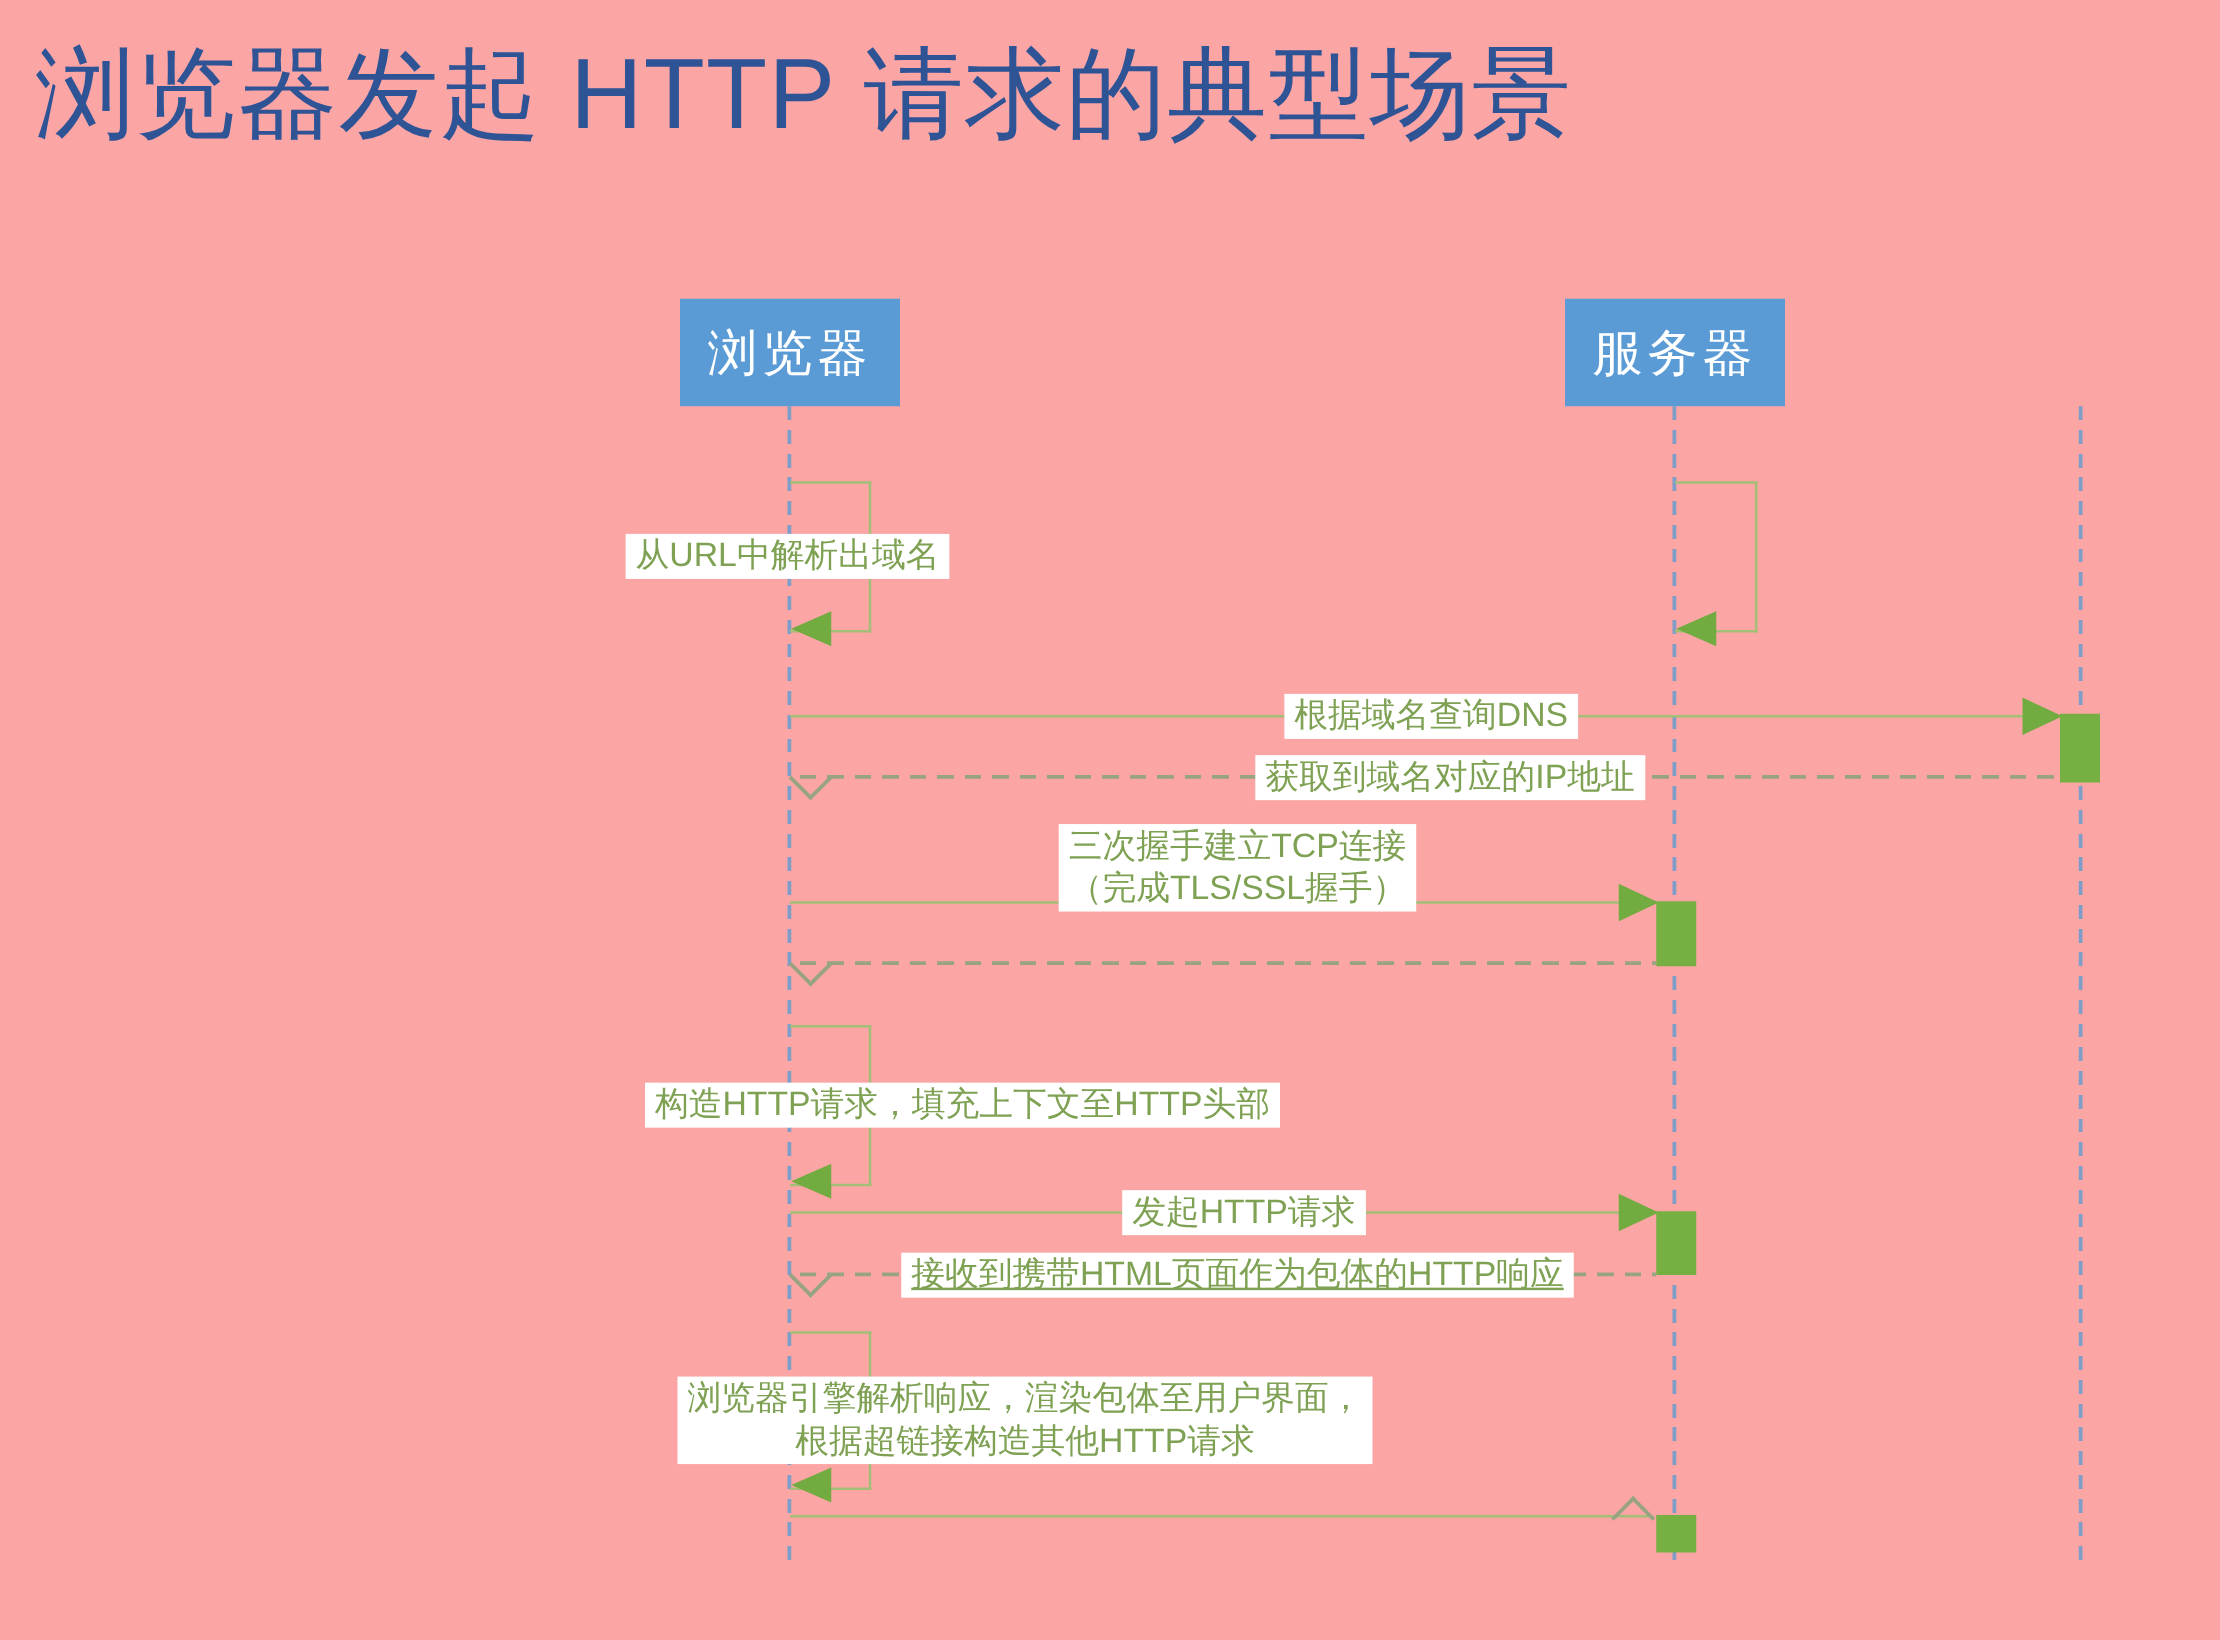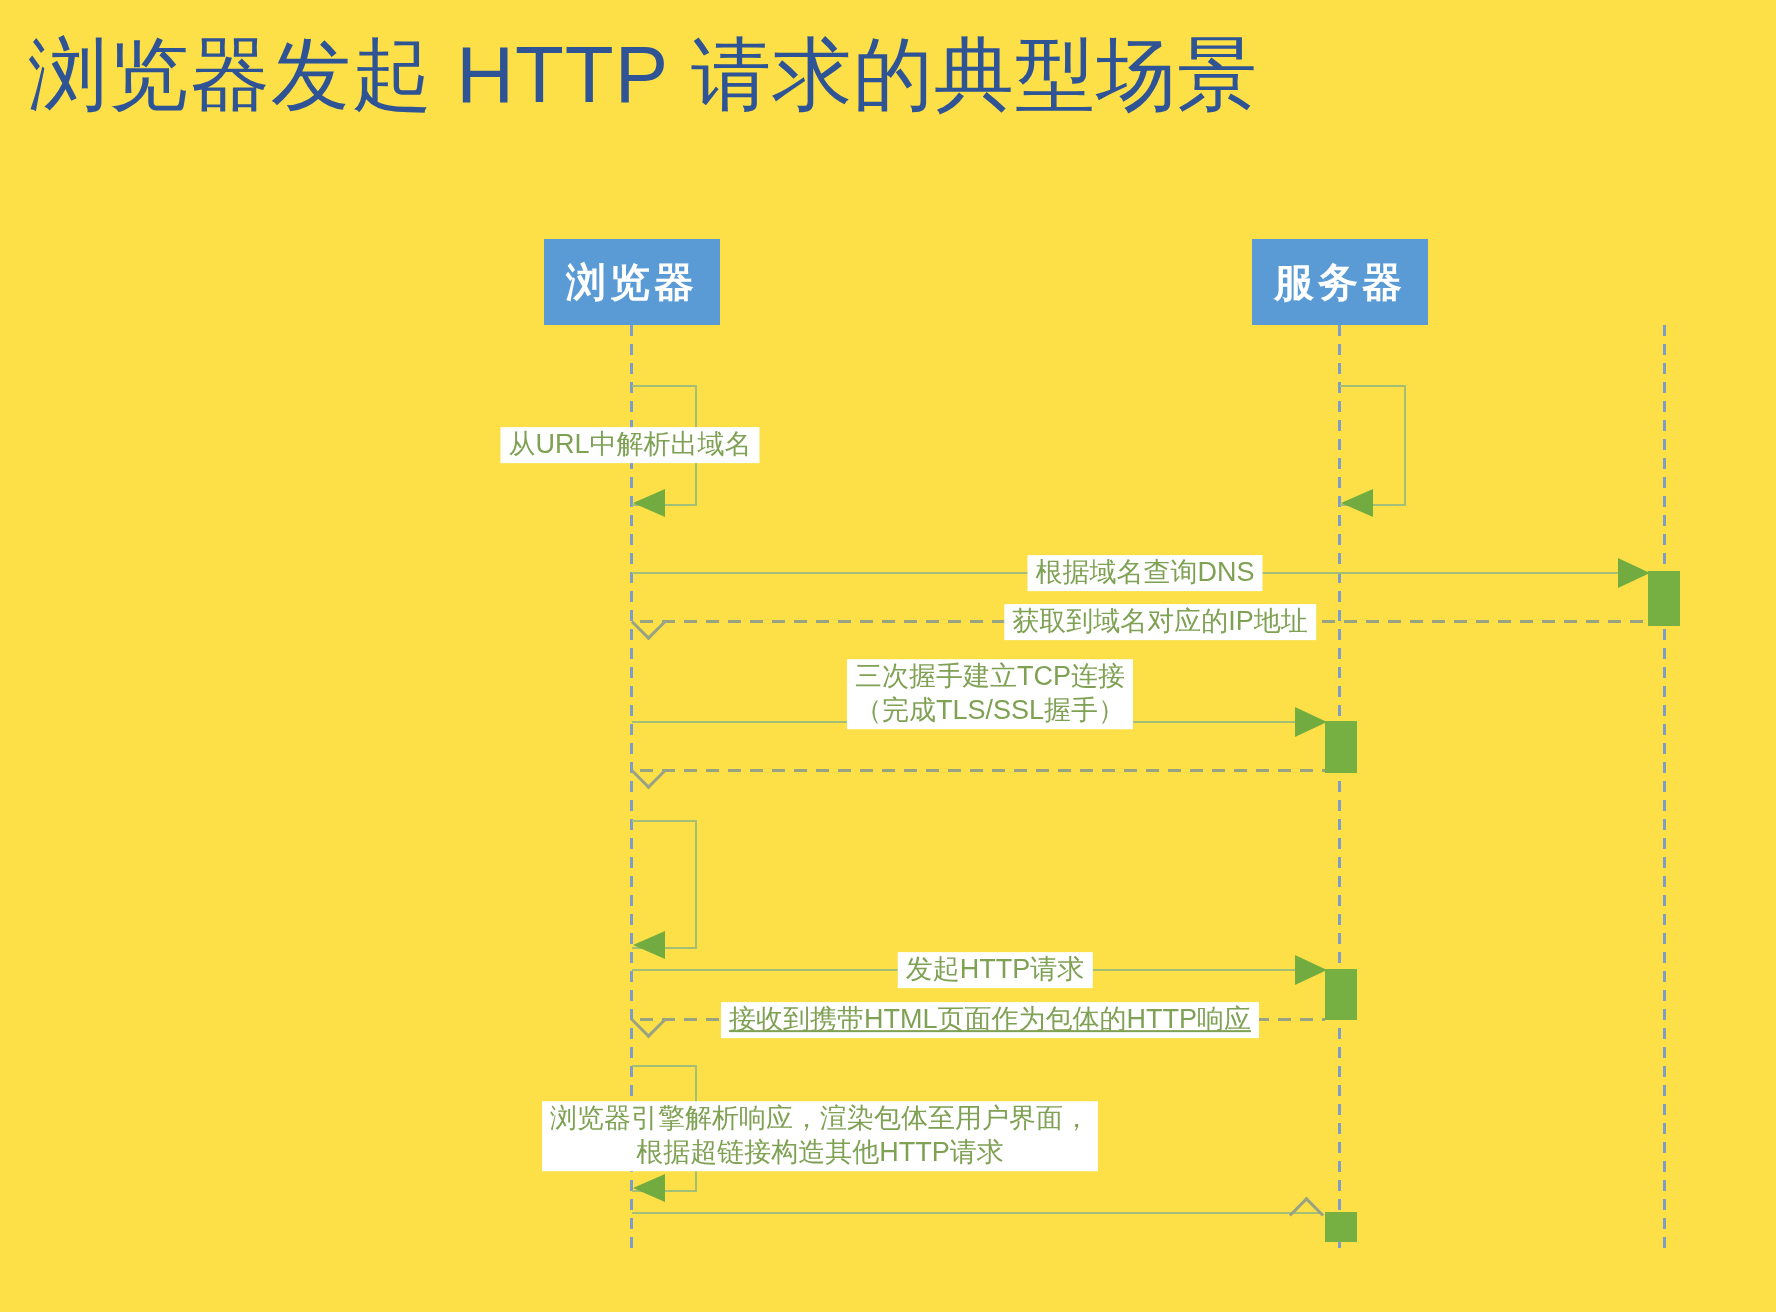--- a/index.html
+++ b/index.html
@@ -1,23 +1,23 @@
 <!DOCTYPE html>
 <html><head>
 <meta charset="utf-8">
 <style>
   html,body{margin:0;padding:0;background:#ffffff;}
   body{font-family:"Liberation Sans", sans-serif;}
-  #stage{position:relative;width:1776px;height:1312px;background:#fde047;overflow:hidden;}
+  #stage{position:relative;width:1776px;height:1312px;background:#fca5a5;overflow:hidden;}
 
   .title{position:absolute;left:28px;top:22px;font-size:80px;font-weight:400;
          color:#2F5496;white-space:nowrap;letter-spacing:1px;}
 
   .actor{position:absolute;top:239px;width:176px;height:86px;background:#5B9BD5;
-         color:#ffffff;font-size:40px;font-weight:bold;display:flex;
+         color:#ffffff;font-size:40px;font-weight:normal;display:flex;
          align-items:center;justify-content:center;letter-spacing:4px;}
 
   .lifeline{position:absolute;top:325px;height:923px;width:3px;
             background:repeating-linear-gradient(180deg,#7E9DC8 0 11px,transparent 11px 19px);}
 
   .sline{position:absolute;height:2px;background:#A3BE77;}
   .dline{position:absolute;height:3px;
          background:repeating-linear-gradient(90deg,#98A383 0 13px,transparent 13px 22px);}
 
   .bracket{position:absolute;border:2px solid #A3BE77;border-left:none;background:transparent;}
@@ -75,20 +75,21 @@
   <div class="lbl" style="left:990px;top:694px;">
     <div>三次握手建立TCP连接</div>
     <div>（完成TLS/SSL握手）</div>
   </div>
 
   <div class="dline" style="left:640px;top:769px;width:685px;"></div>
   <div class="chev chev-left" style="left:636px;top:759px;"></div>
 
   <div class="bracket" style="left:632px;top:820px;width:63px;height:125px;"></div>
   <div class="tri-left" style="left:633px;top:931px;"></div>
+  <div class="lbl" style="left:770px;top:884px;">构造HTTP请求，填充上下文至HTTP头部</div>
 
   <div class="sline" style="left:632px;top:969px;width:693px;"></div>
   <div class="tri-right" style="left:1295px;top:955px;"></div>
   <div class="act" style="left:1325px;top:969px;width:32px;height:51px;"></div>
   <div class="lbl" style="left:995px;top:970px;text-align:center;">发起HTTP请求</div>
 
   <div class="dline" style="left:640px;top:1018px;width:685px;"></div>
   <div class="chev chev-left" style="left:636px;top:1008px;"></div>
   <div class="lbl" style="left:990px;top:1020px;text-decoration:underline;">接收到携带HTML页面作为包体的HTTP响应</div>
 

